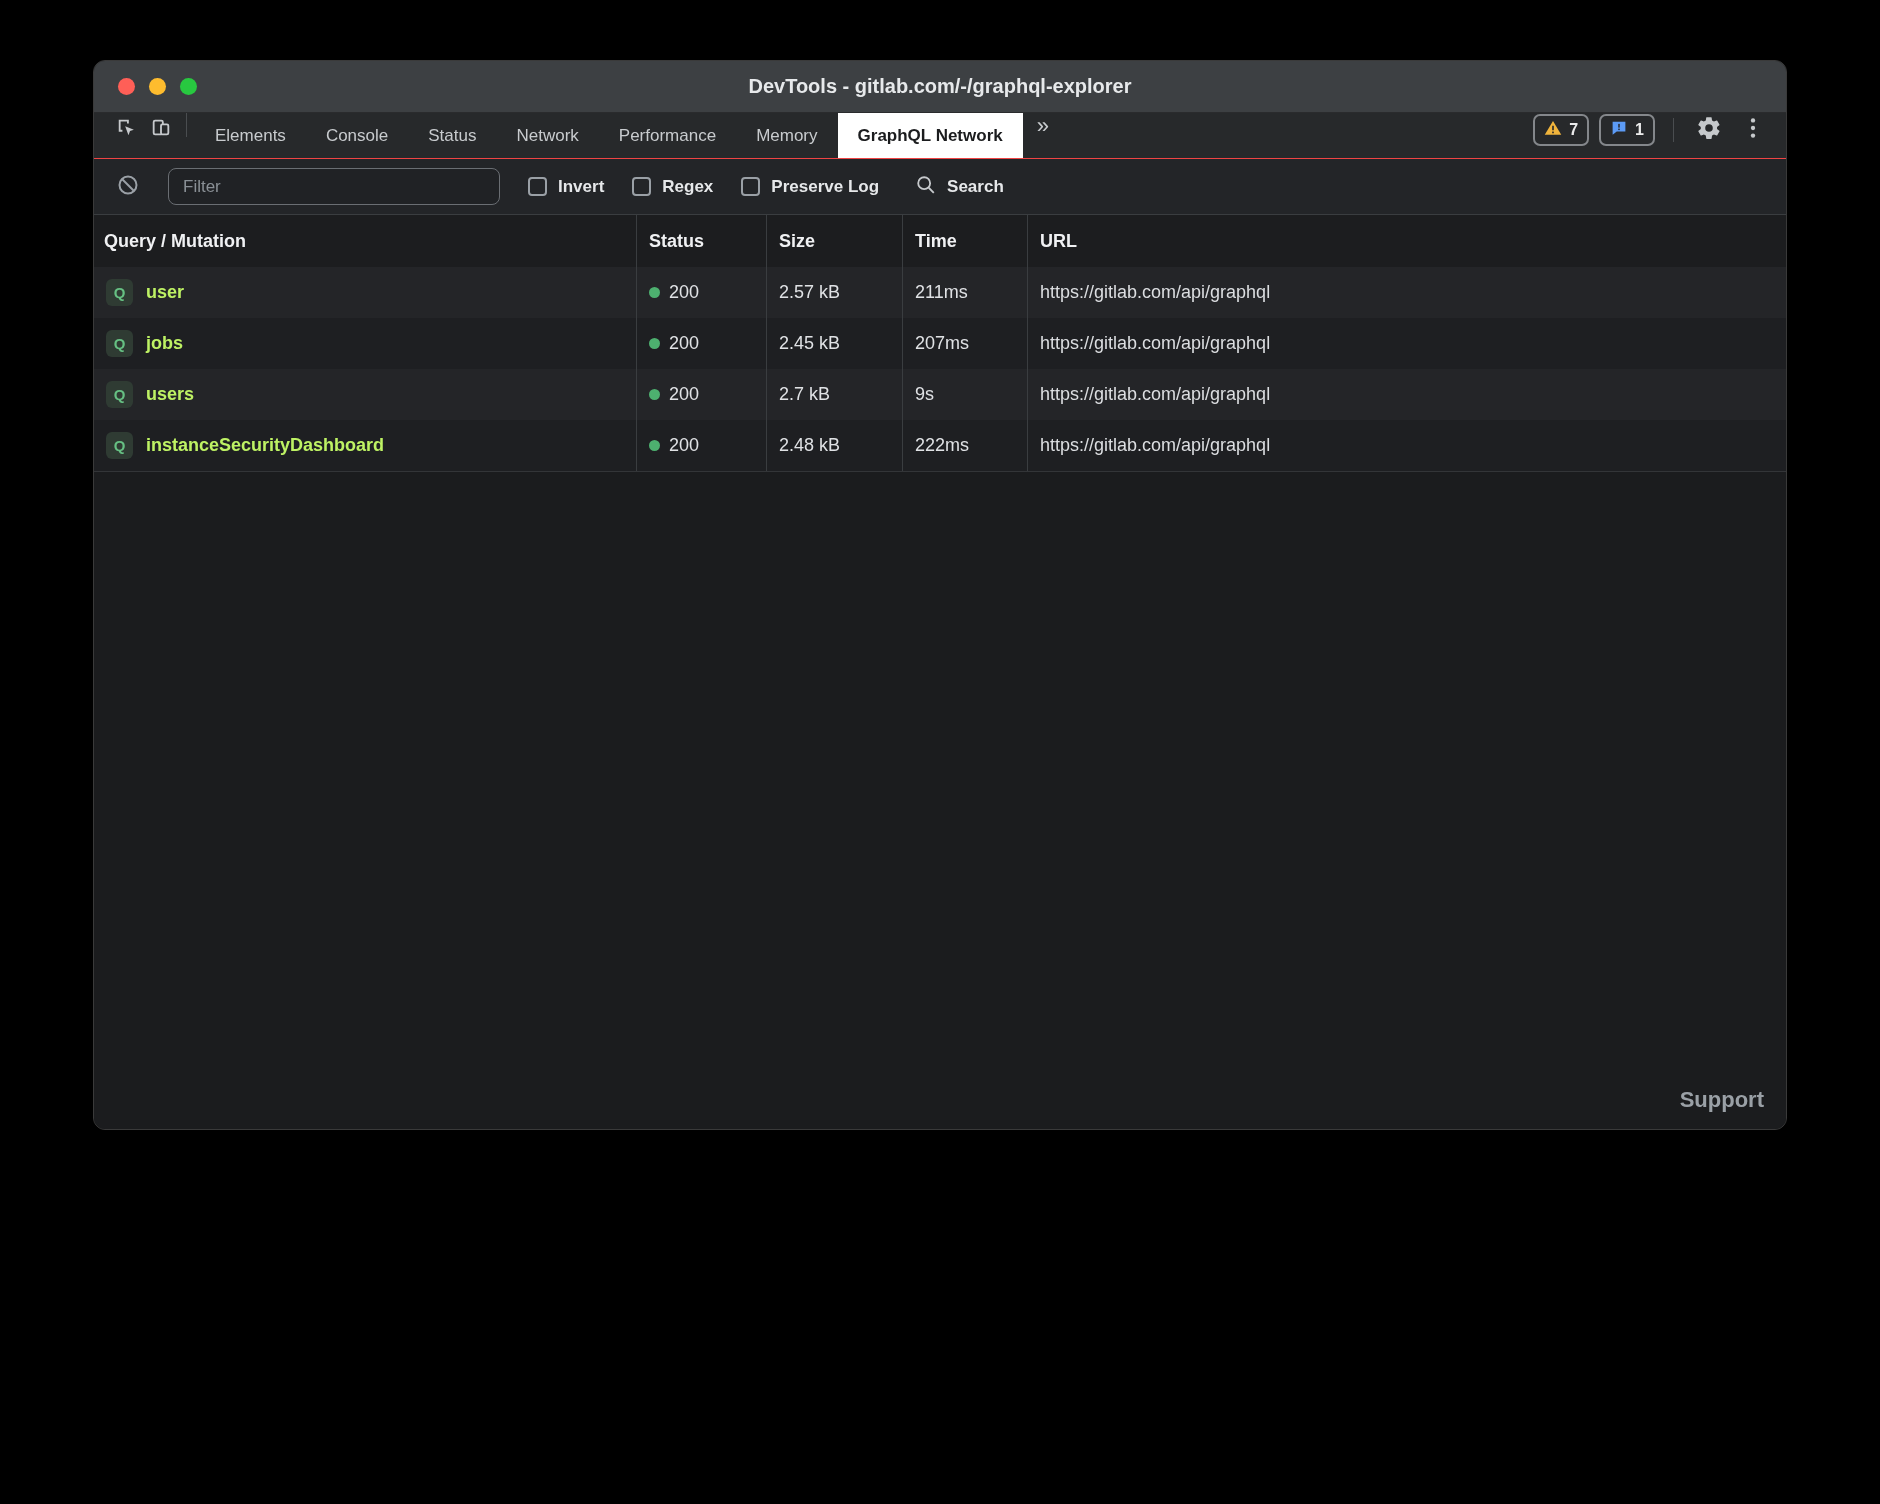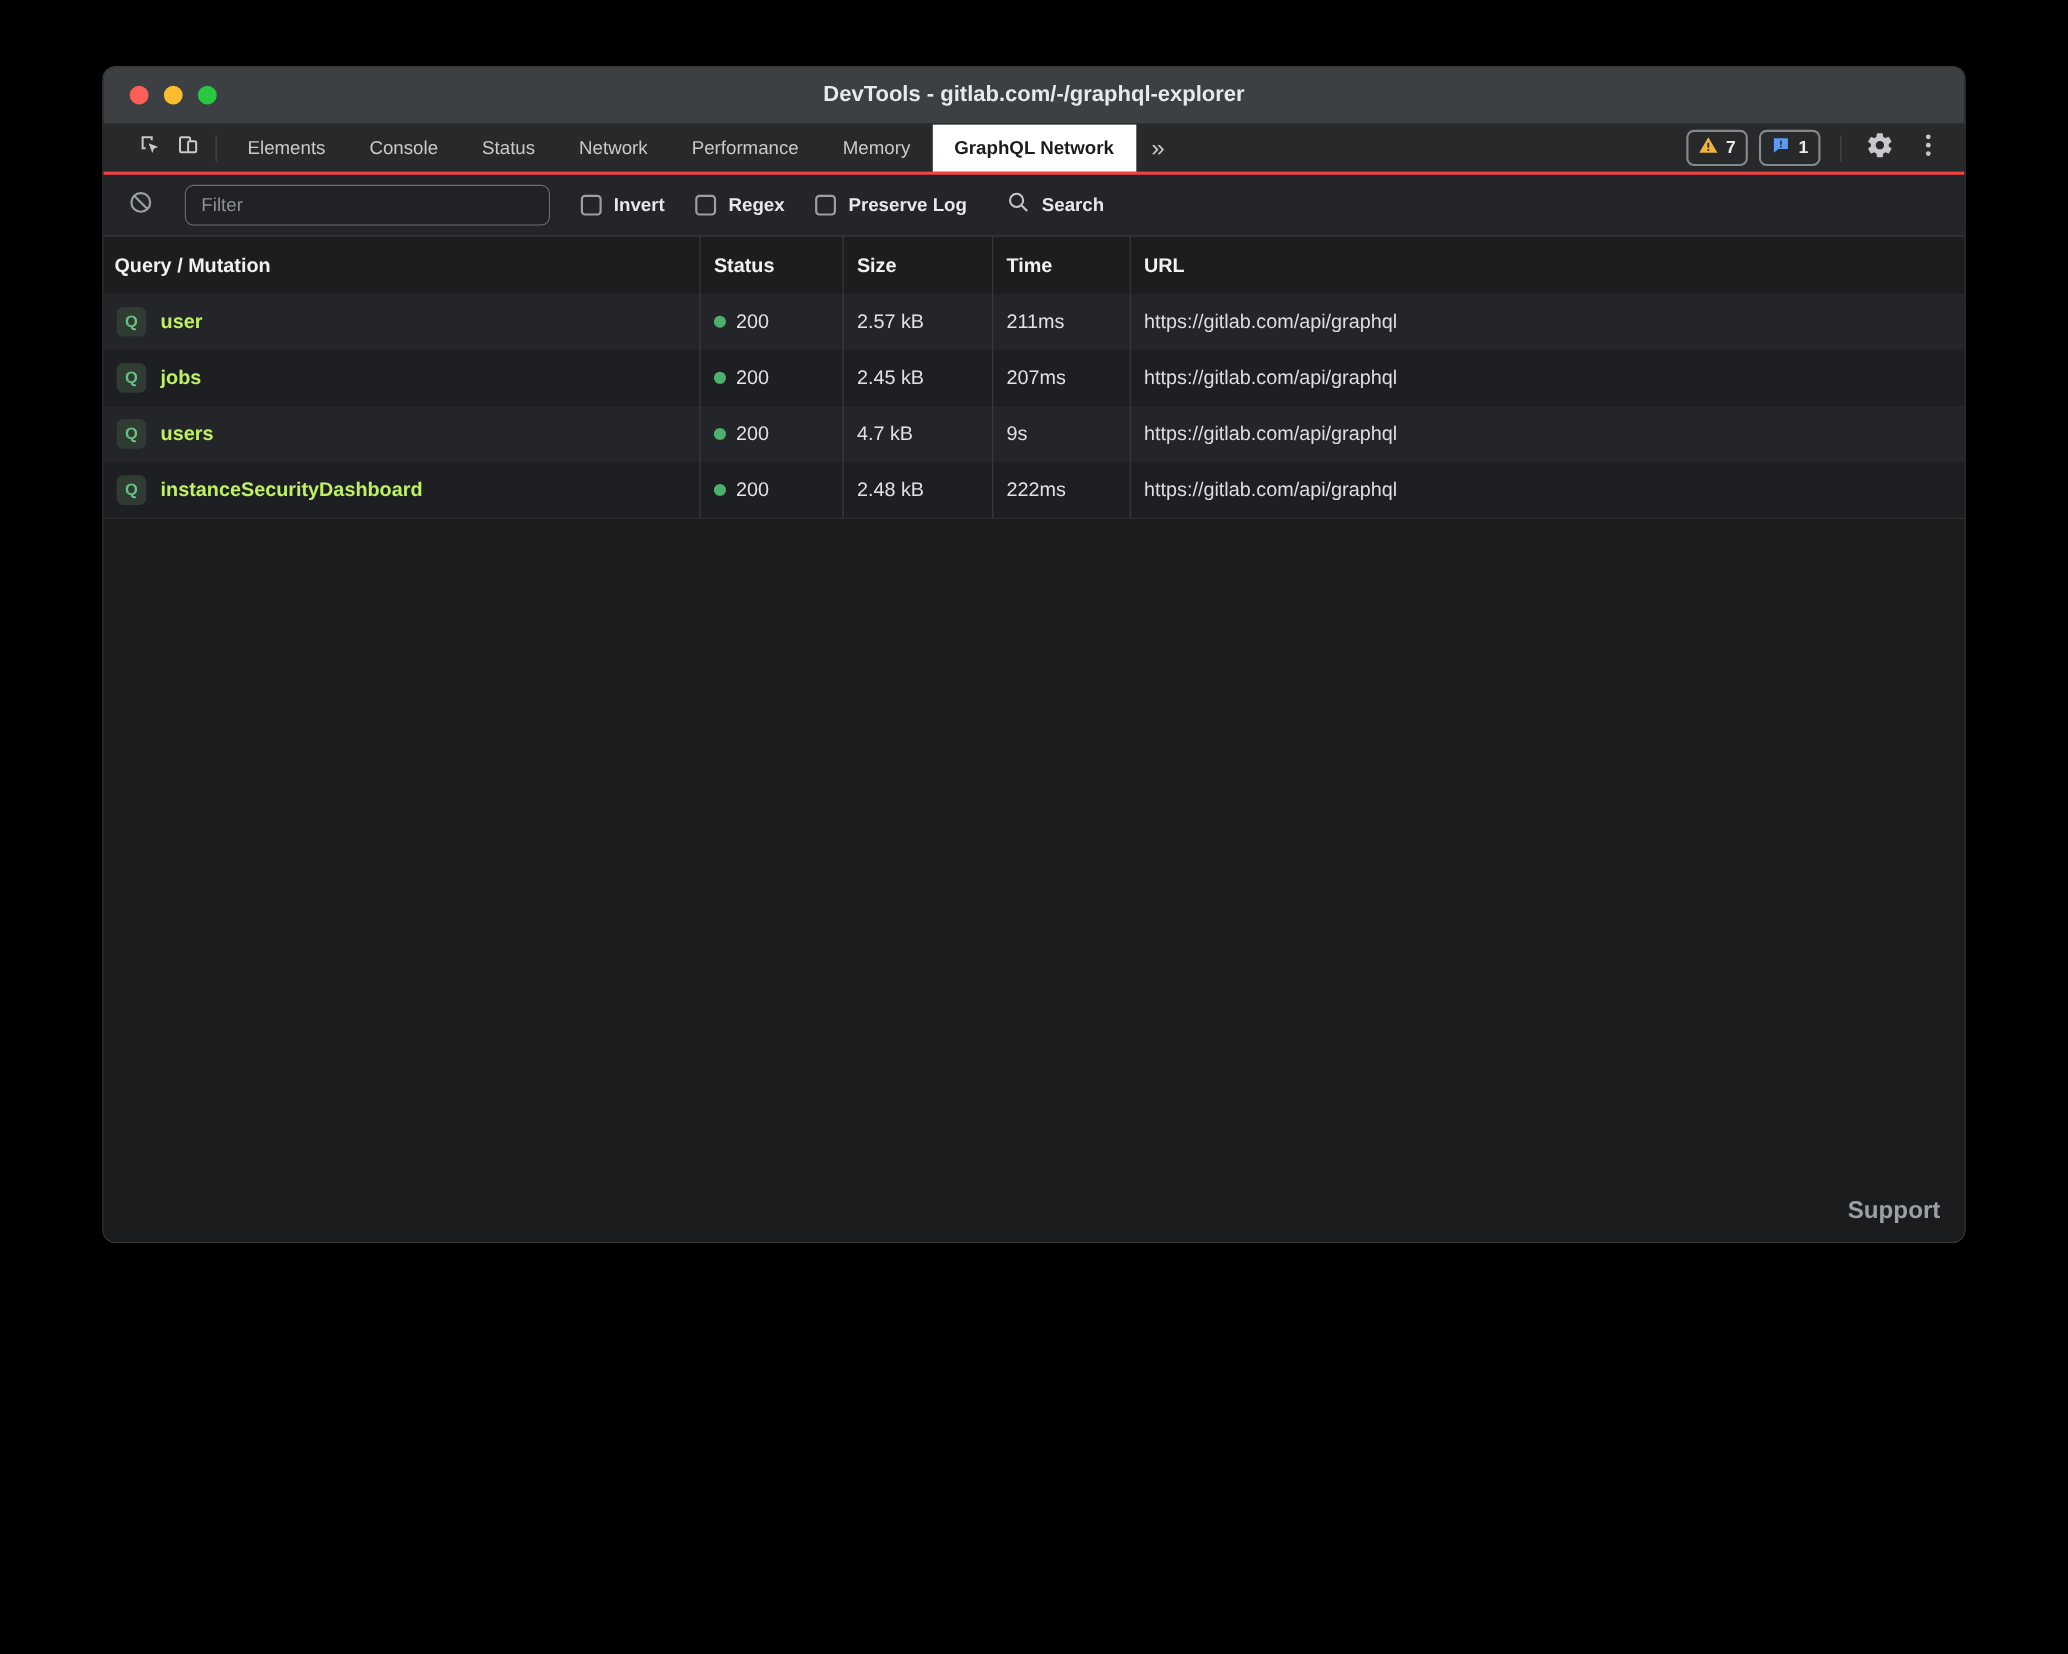--- a/index.html
+++ b/index.html
@@ -24,22 +24,22 @@
   .tl.yellow { background:#febc2e; }
   .tl.green { background:#28c840; }
   .win-title {
     position:absolute; left:0; right:0; text-align:center;
     color:#e7e9eb; font-size:20px; font-weight:700; pointer-events:none;
   }
 
   
   .tabbar {
     height:46px; flex:0 0 46px; background:#27292b;
-    display:flex; align-items:center; border-bottom:3px solid #ef4444;
-    padding-left:26px;
+    display:flex; align-items:flex-start; border-bottom:1px solid #ef4444;
+    padding-left:16px;
   }
   .tool-icon-btn { width:34px; height:34px; display:flex; align-items:center; justify-content:center; border-radius:4px; }
   .tool-icon-btn svg { width:22px; height:22px; }
   .vsep { width:1px; height:24px; background:#4a4d50; margin:0 8px; }
   .tabs { display:flex; height:100%; }
   .tab {
     height:100%; display:flex; align-items:center; padding:0 20px;
     color:#c8cbce; font-size:17px; white-space:nowrap; cursor:default;
   }
   .tab.selected { background:#ffffff; color:#1b1c1e; font-weight:600; }
@@ -282,21 +282,21 @@
     <div class="grid-row row">
       <div class="cell c-query divider">
         <span class="qbadge">Q</span>
         <span class="qname">users</span>
       </div>
       <div class="cell divider">
         <span class="dot"></span>
         <span>200</span>
       </div>
       <div class="cell divider">
-        <span>4.7 kB</span>
+        <span>2.7 kB</span>
       </div>
       <div class="cell divider">
         <span>9s</span>
       </div>
       <div class="cell c-url">
         <span>https://gitlab.com/api/graphql</span>
       </div>
     </div>
 
     <div class="grid-row row alt">

